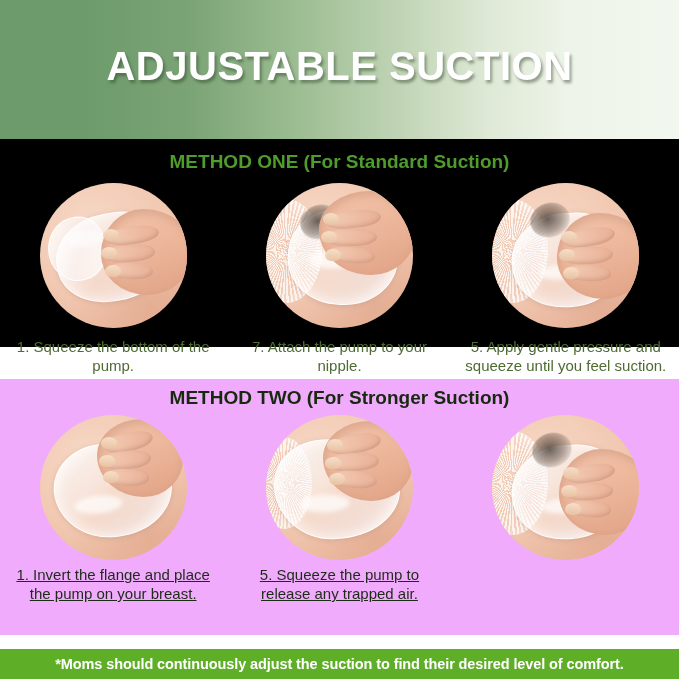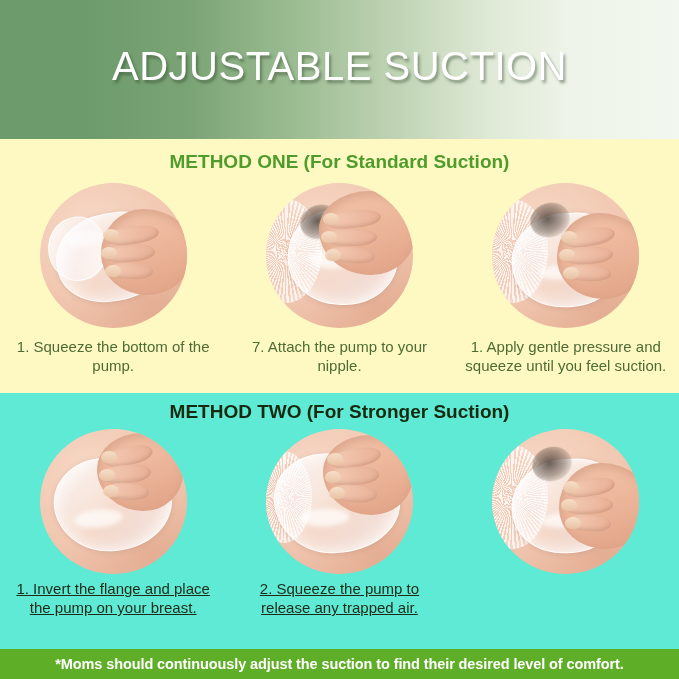--- a/index.html
+++ b/index.html
@@ -38,56 +38,56 @@
                 #eef4e9 84%,
                 #f2f7ef 100%);
   }
   .header-title {
     position: absolute;
     left: 0;
     top: 44px;
     width: 679px;
     text-align: center;
     font-size: 40px;
-    font-weight: normal;
+    font-weight: bold;
     letter-spacing: 0.5px;
     color: #ffffff;
     text-shadow: 2px 3px 3px rgba(40,60,35,0.45);
     white-space: nowrap;
   }
 
   
   .method-one {
     position: absolute;
     left: 0;
     top: 139px;
     width: 679px;
-    height: 254px;
-    background: #fef9c3;
+    height: 208px;
+    background: #000000;
   }
   .method-one-heading {
     position: absolute;
     left: 0;
     top: 12px;
     width: 679px;
     text-align: center;
     font-size: 19px;
     font-weight: bold;
     color: #4f9c2c;
     white-space: nowrap;
   }
 
   
   .method-two {
     position: absolute;
     left: 0;
-    top: 393px;
+    top: 379px;
     width: 679px;
     height: 256px;
-    background: #5eead4;
+    background: #f0abfc;
   }
   .method-two-heading {
     position: absolute;
     left: 0;
     top: 8px;
     width: 679px;
     text-align: center;
     font-size: 19px;
     font-weight: bold;
     color: #17290f;
@@ -331,21 +331,21 @@
           <div class="nail" style="left:2px;top:36px;"></div>
           <div class="nail" style="left:6px;top:54px;"></div>
         </div>
       </div>
 
     </div>
 
     <div class="caption-row cap-one">
       <div class="caption">1. Squeeze the bottom of the pump.</div>
       <div class="caption">7. Attach the pump to your nipple.</div>
-      <div class="caption">1. Apply gentle pressure and squeeze until you feel suction.</div>
+      <div class="caption">5. Apply gentle pressure and squeeze until you feel suction.</div>
     </div>
 
   </div>
 
   <div class="method-two">
 
     <div class="method-two-heading">METHOD TWO (For Stronger Suction)</div>
 
     <div class="photo-row row-two">
 
@@ -394,21 +394,21 @@
           <div class="nail" style="left:4px;top:18px;"></div>
           <div class="nail" style="left:2px;top:36px;"></div>
           <div class="nail" style="left:6px;top:54px;"></div>
         </div>
       </div>
 
     </div>
 
     <div class="caption-row cap-two">
       <div class="caption">1. Invert the flange and place the pump on your breast.</div>
-      <div class="caption">2. Squeeze the pump to release any trapped air.</div>
+      <div class="caption">5. Squeeze the pump to release any trapped air.</div>
     </div>
 
   </div>
 
   <div class="footer">
     <div class="footer-text">*Moms should continuously adjust the suction to find their desired level of comfort.</div>
   </div>
 
 </div>
 

